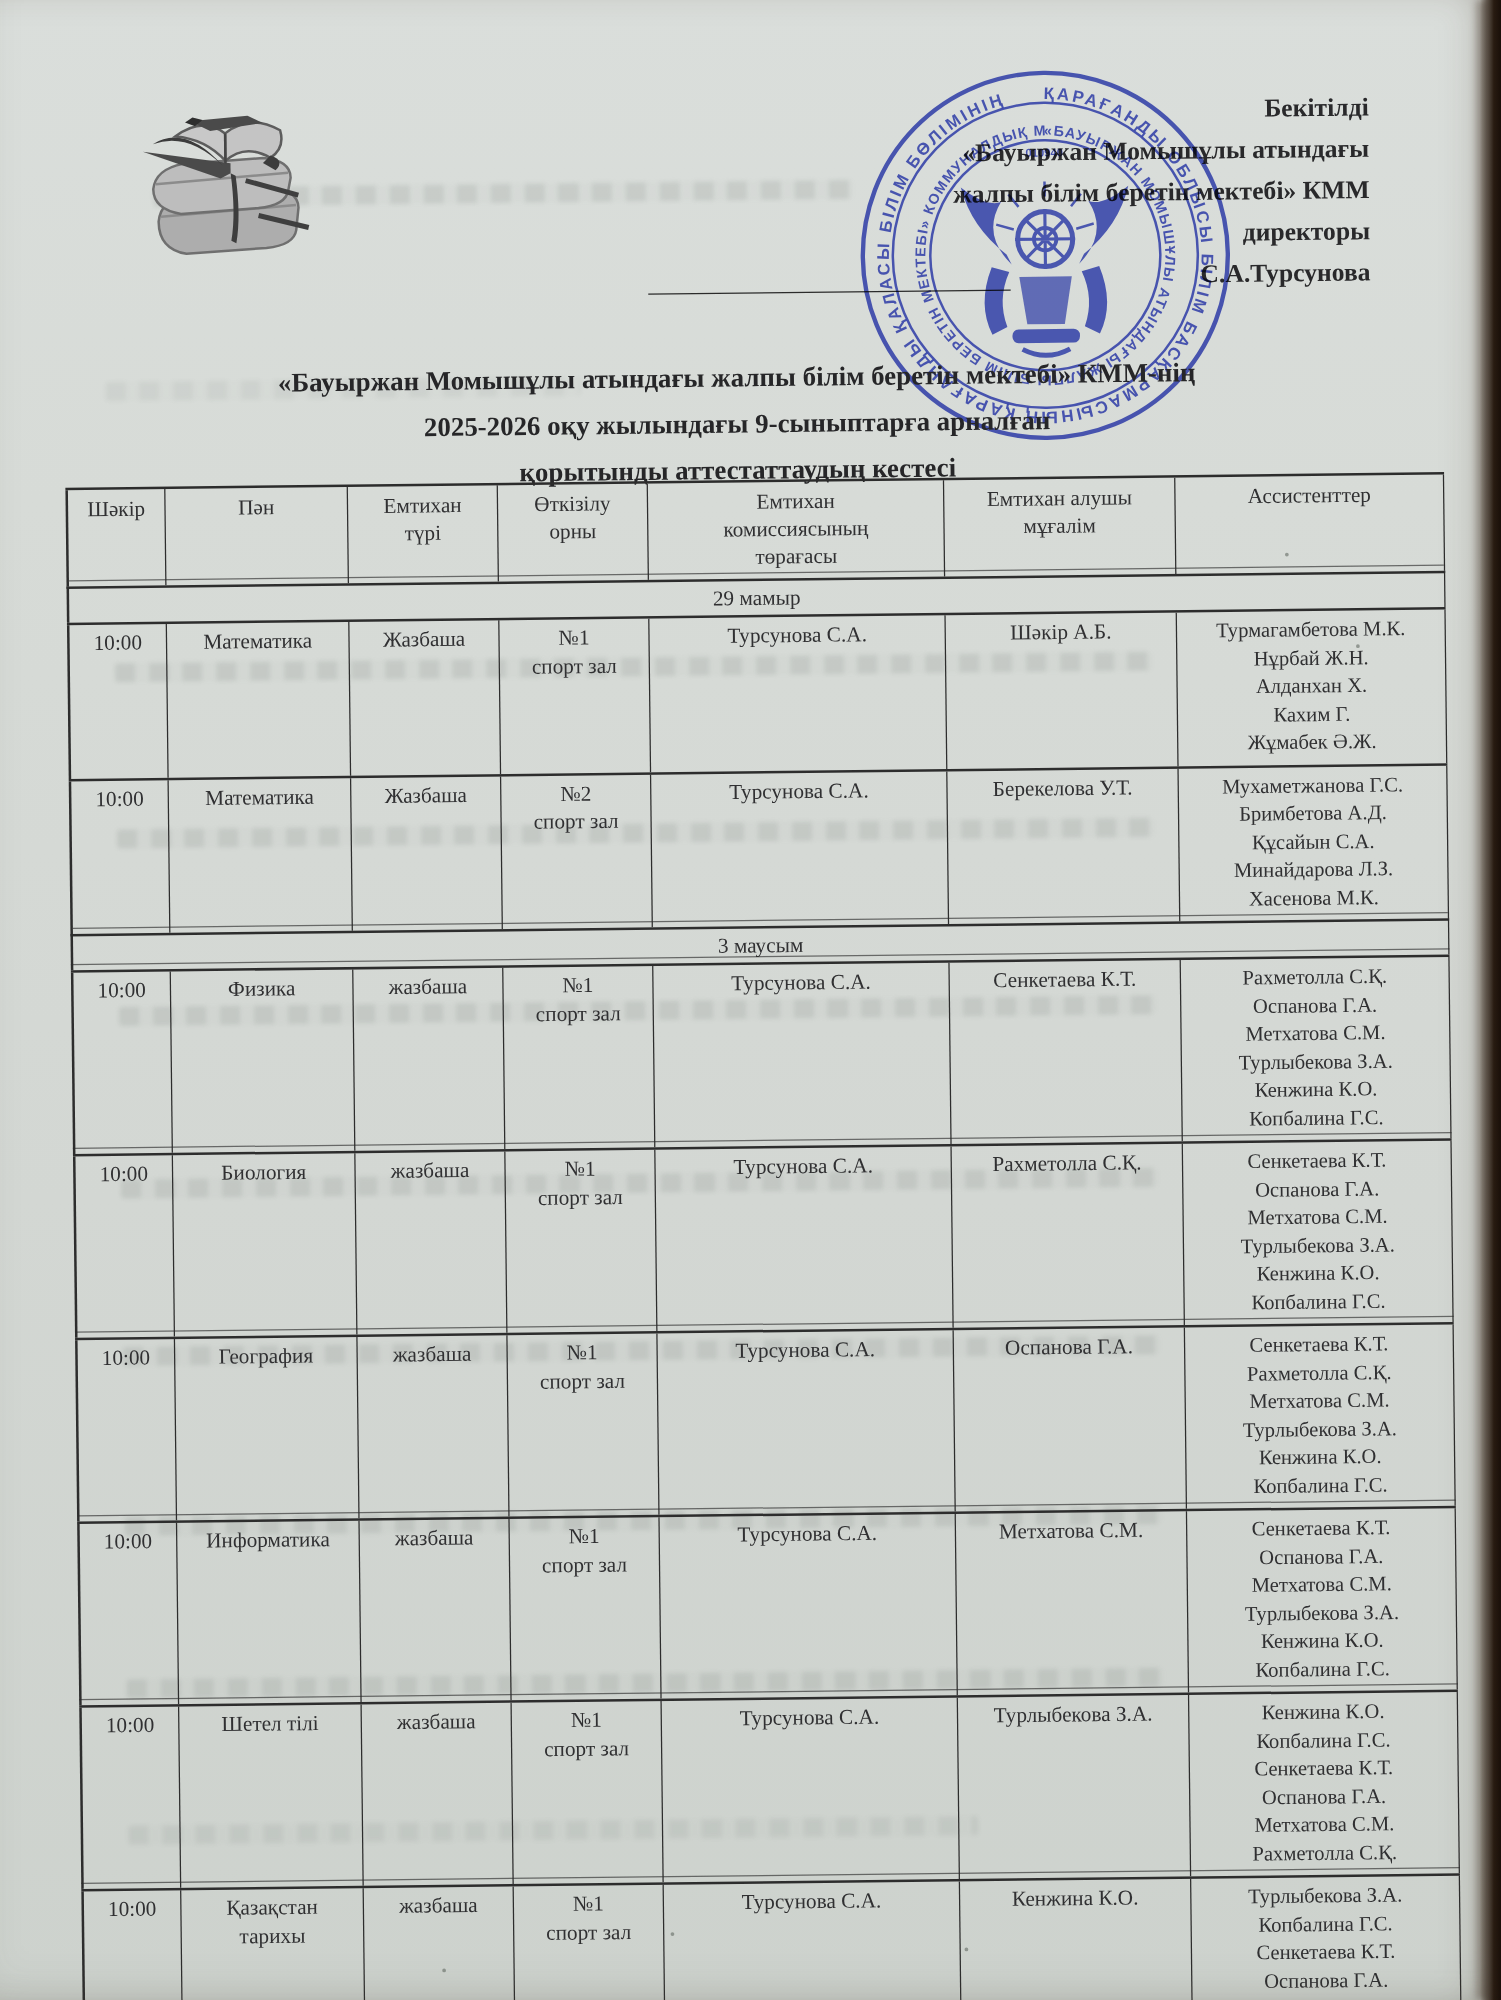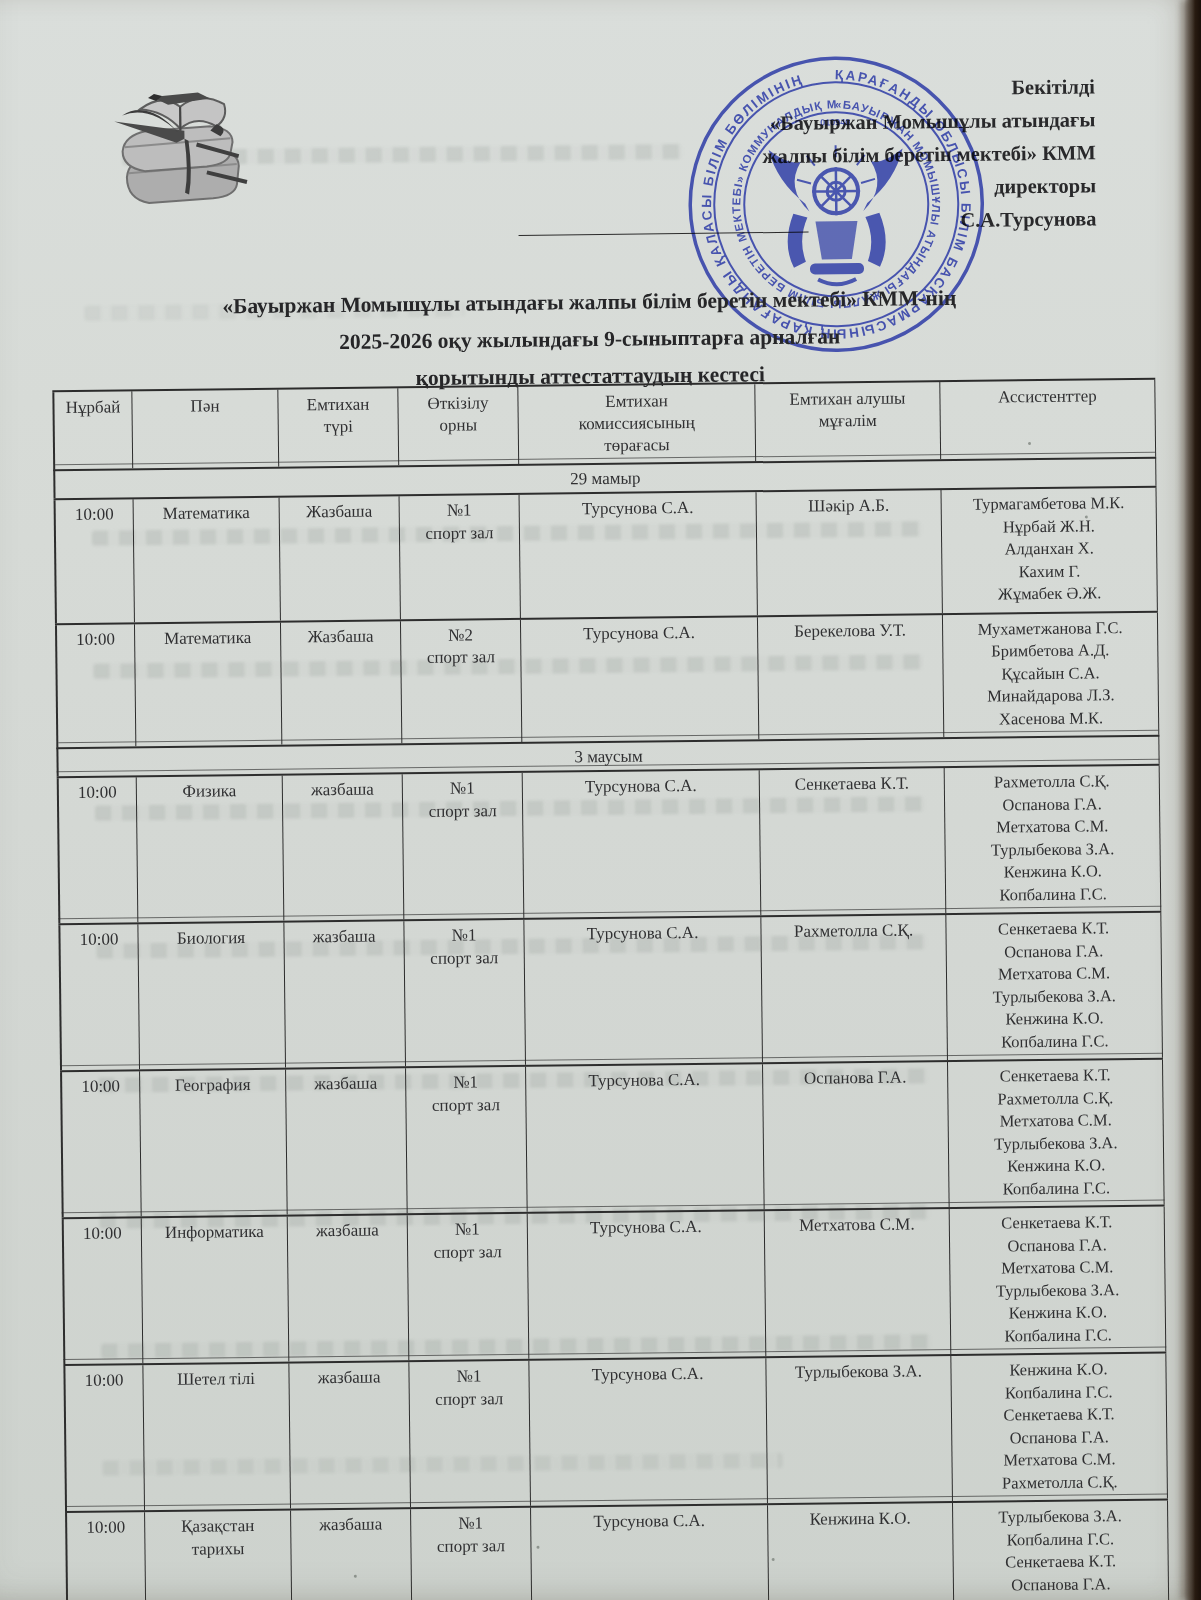--- a/index.html
+++ b/index.html
@@ -138,21 +138,21 @@
   </svg>
 
   <div class="doc-title">
     <div>«Бауыржан Момышұлы атындағы жалпы білім беретін мектебі» КММ-нің</div>
     <div>2025-2026 оқу жылындағы 9-сыныптарға арналған</div>
     <div>қорытынды аттестаттаудың кестесі</div>
   </div>
 
   <div class="sched" id="schedule">
       <div class="trow thead">
-        <div class="cell">Нұрбай</div>
+        <div class="cell">Шәкір</div>
         <div class="cell">Пән</div>
         <div class="cell">Емтихан
 түрі</div>
         <div class="cell">Өткізілу
 орны</div>
         <div class="cell">Емтихан
 комиссиясының
 төрағасы</div>
         <div class="cell">Емтихан алушы
 мұғалім</div>

